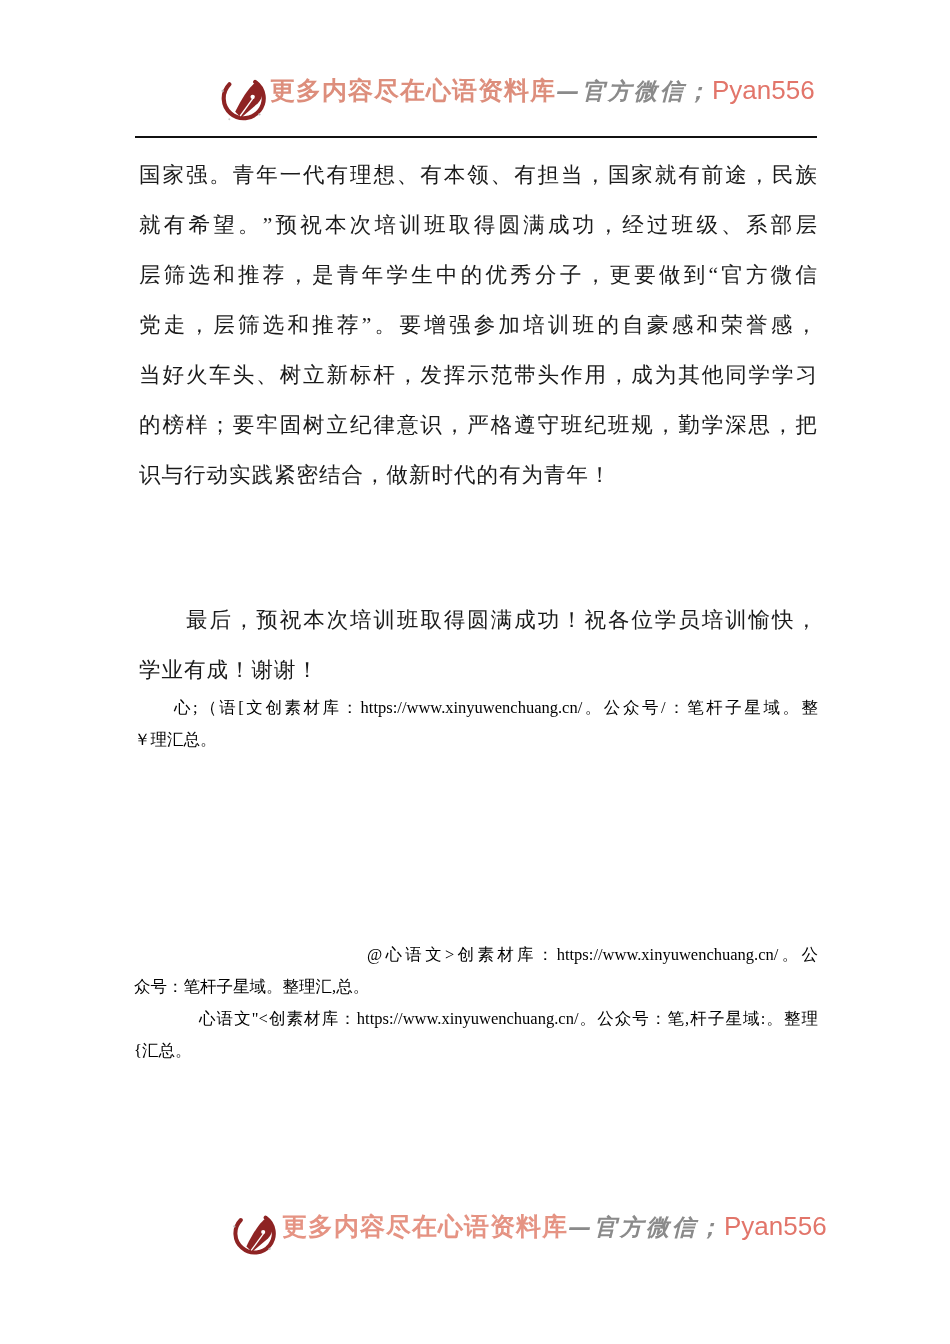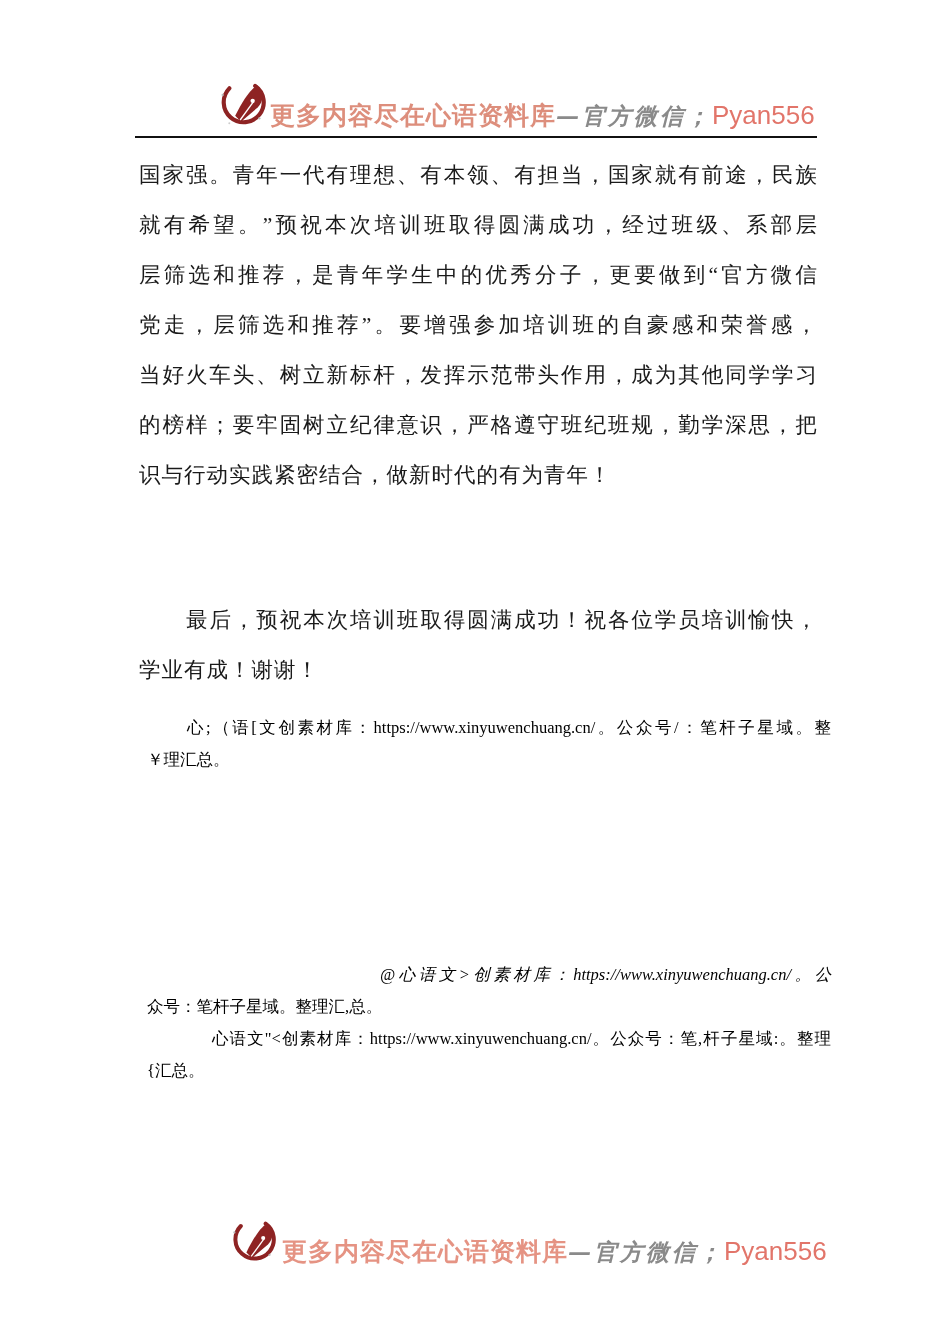--- a/index.html
+++ b/index.html
@@ -14,21 +14,21 @@
   html,body{margin:0;padding:0;background:#ffffff;}
   .page{
     position:relative;
     width:950px;height:1344px;
     background:#ffffff;
     overflow:hidden;
     font-family:"Liberation Serif","DejaVu Serif",serif;
     color:var(--ink);
   }
   
-  .wm{position:absolute;display:flex;align-items:flex-end;}
+  .wm{position:absolute;display:flex;align-items:flex-start;}
   .wm .logo{flex:0 0 auto;}
   .wm-text{white-space:nowrap;}
   .brand{
     font-size:25px;font-weight:bold;letter-spacing:1px;
     color:var(--brand);
     font-family:"Liberation Serif","DejaVu Serif",serif;
   }
   .wlabel{
     font-size:23px;font-style:italic;font-weight:bold;letter-spacing:3px;
     color:var(--wechat-label);
@@ -58,36 +58,36 @@
     white-space:nowrap;
     color:var(--ink);
   }
   .bline.stretch{
     white-space:normal;
     text-align:justify;
     text-align-last:justify;
   }
   .bline.indent{text-indent:47px;}
   
-  .fine{position:absolute;left:147px;width:684px;margin-top:20px;}
+  .fine{position:absolute;left:134px;width:684px;}
   .f1{top:692px;}
   .f2{top:939px;}
   .fline{
     height:32px;line-height:32px;
     font-size:16.5px;
     white-space:nowrap;
     color:#000;
   }
   .fline.stretch{
     white-space:normal;
     text-align:justify;
     text-align-last:justify;
   }
   .ind40{text-indent:40px;}
-  .ind235{text-indent:233px;font-style:italic;}
+  .ind235{text-indent:233px;}
   .ind65{text-indent:65px;}
 </style>
 </head>
 <body>
 
 <div class="page">
 
   <header class="wm hdr">
     <svg class="logo" viewBox="0 0 60 60" aria-hidden="true">
       <path d="M16 10 A 24 24 0 1 0 47 7" fill="none" stroke="#8e2323" stroke-width="5" stroke-linecap="round"></path>

